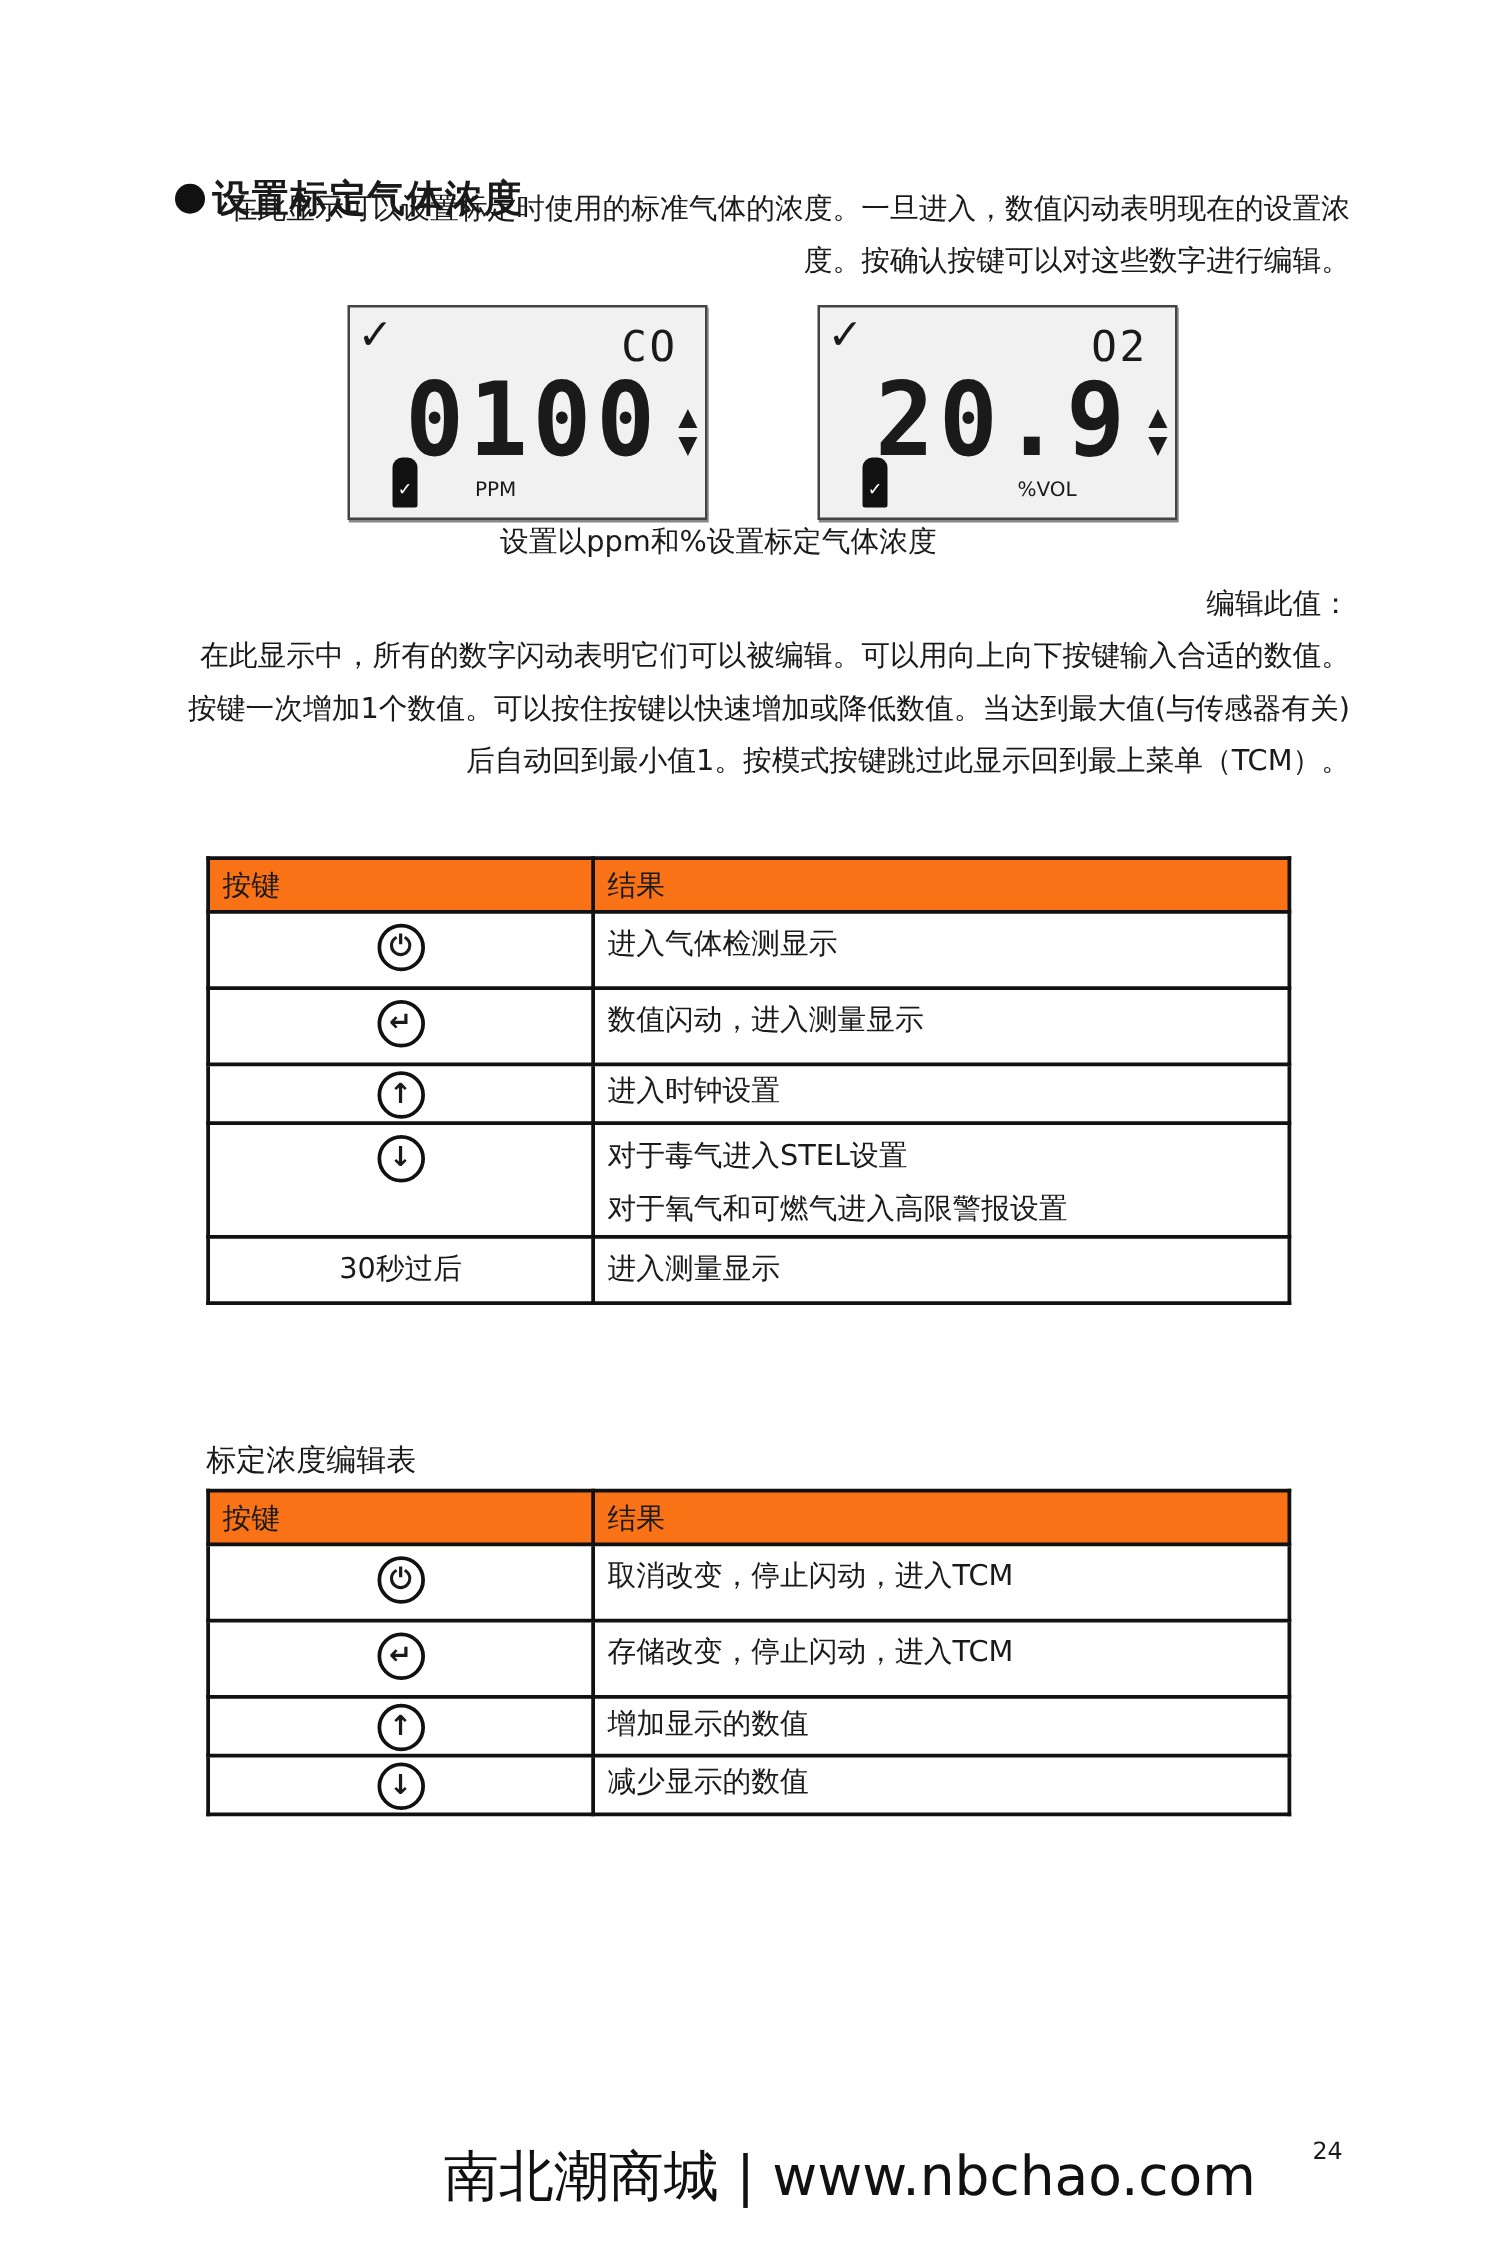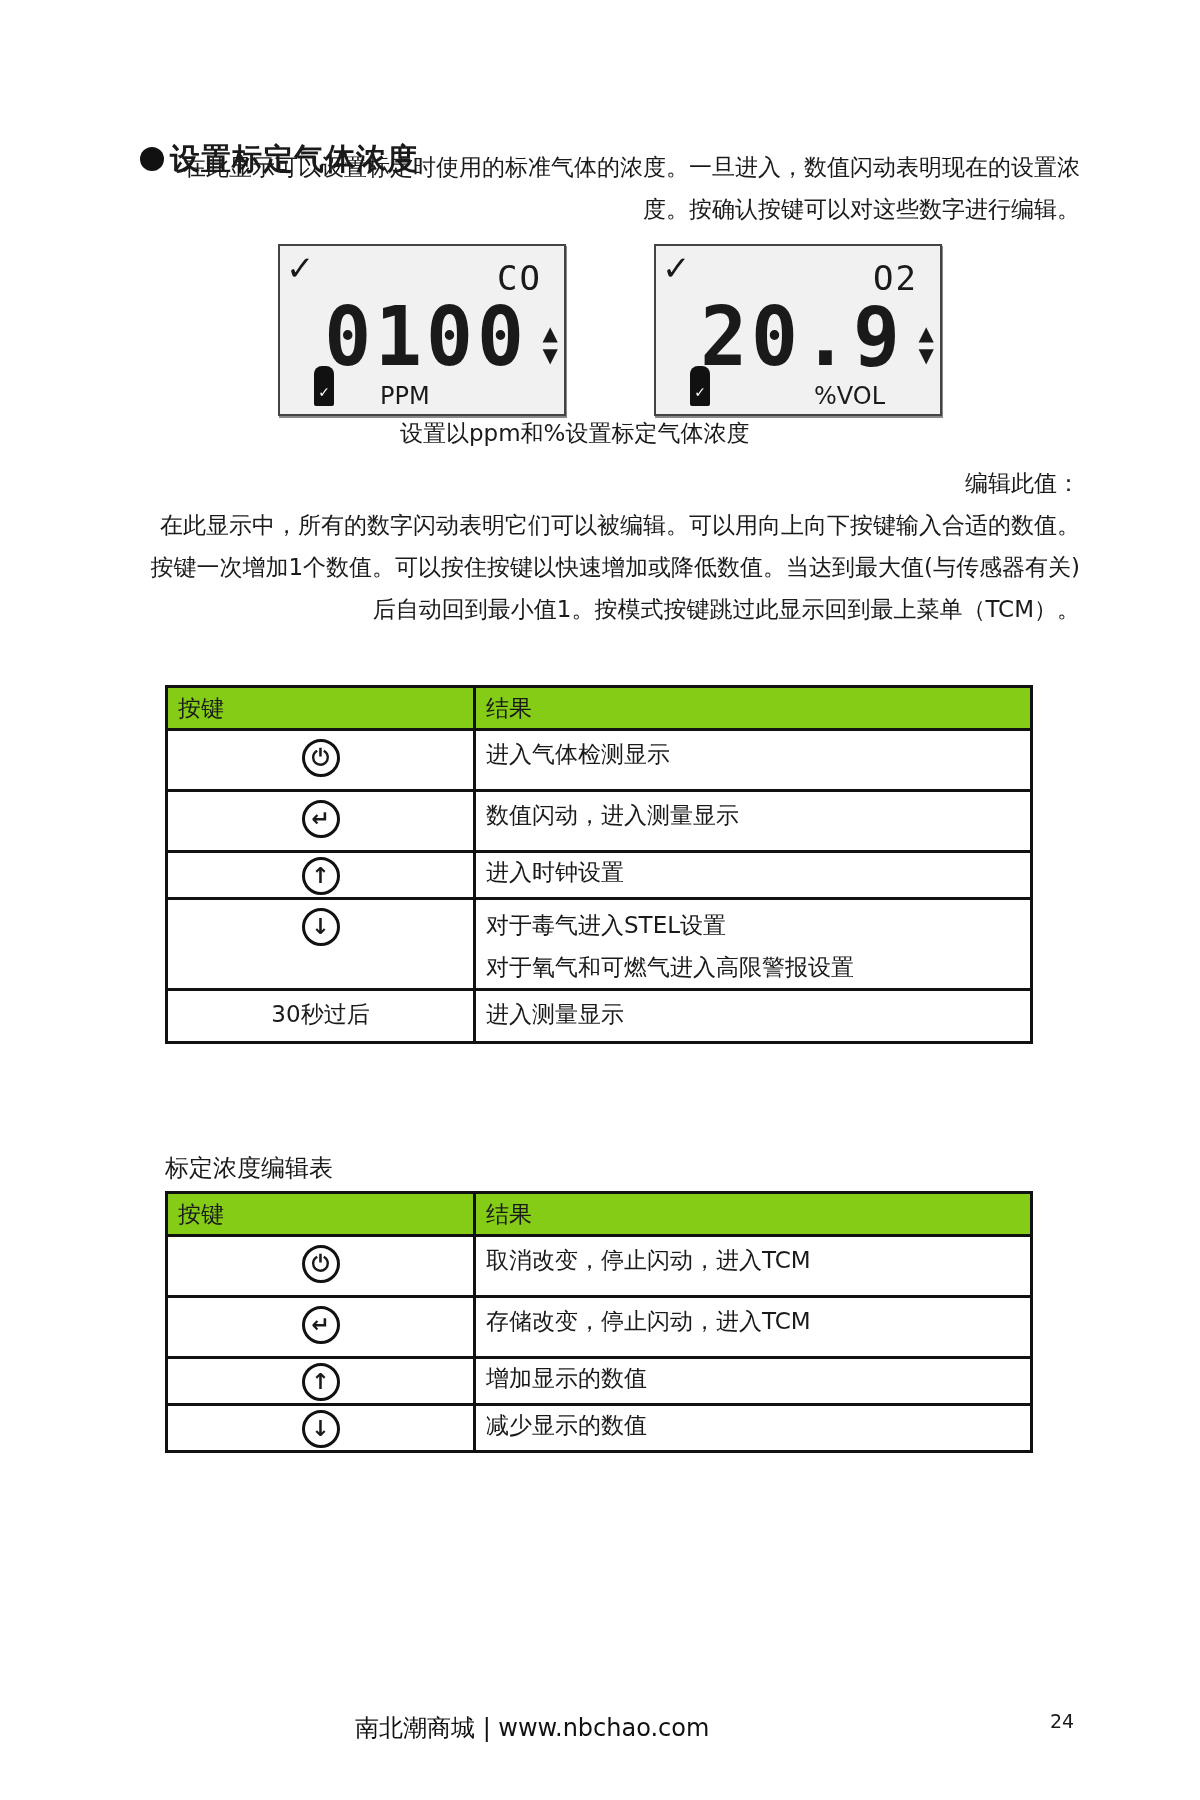--- a/index.html
+++ b/index.html
@@ -8,30 +8,30 @@
   .abs { position:absolute; }
   .heading { left:140px; top:98px; font-size:30px; font-weight:bold; letter-spacing:1px;margin-top:41px; }
   .heading .dot { display:inline-block; width:24px; height:24px; border-radius:50%; background:#111; margin-right:6px; vertical-align:-2px; }
   .para { left:140px; width:940px; font-size:23px; line-height:42px;text-align:right; }
   .lcd { position:absolute; top:244px; width:284px; height:168px; border:2px solid #444;
          background:#f1f1f1; box-shadow:1px 2px 0 #888; }
   .lcd .check { position:absolute; left:6px; top:2px; font-size:34px; }
   .lcd .gas { position:absolute; right:22px; top:12px; font-family:"DejaVu Sans Mono", monospace; font-size:34px; letter-spacing:2px; }
   .lcd .value { position:absolute; right:36px; top:52px; font-family:"DejaVu Sans Mono", monospace; font-size:78px; font-weight:bold; letter-spacing:4px; line-height:1; transform:scaleY(1.05); }
   .lcd .arrows { position:absolute; right:6px; top:76px; font-size:20px; line-height:22px; }
-  .lcd .unit { position:absolute; top:136px; font-size:24px; }
+  .lcd .unit { position:absolute; top:136px; font-size:16px; }
   .lcd .cyl { position:absolute; left:34px; top:120px; width:20px; height:40px; background:#111; border-radius:8px 8px 2px 2px; color:#fff; font-size:14px; text-align:center; line-height:52px; }
   .caption { left:400px; top:418px; font-size:23px; }
   table.keys { position:absolute; left:165px; width:868px; border-collapse:collapse; font-size:23px; }
   table.keys th, table.keys td { border:3px solid #111; text-align:left; padding:0 10px; }
-  table.keys th { background:#84cc16; font-weight:normal; height:40px; }
+  table.keys th { background:#f97316; font-weight:normal; height:40px; }
   table.keys td.key { width:285px; text-align:center; }
   table.keys td { height:50px; vertical-align:top; padding-top:8px; }
   .icon { display:inline-block; width:38px; height:38px; border:3px solid #111; border-radius:50%; box-sizing:border-box; font-size:22px; line-height:31px; font-weight:bold; }
-  .footer { left:355px; top:1712px; font-size:24px; color:#111; }
+  .footer { left:355px; top:1712px; font-size:44px; color:#111; }
   .pagenum { left:1050px; top:1710px; font-size:19px; }
 </style>
 </head>
 <body>
 
 <div class="abs heading">
   <span class="dot"></span><span>设置标定气体浓度</span>
 </div>
 <div class="abs para" style="top:146px">在此显示可以设置标定时使用的标准气体的浓度。一旦进入，数值闪动表明现在的设置浓度。按确认按键可以对这些数字进行编辑。</div>
 

